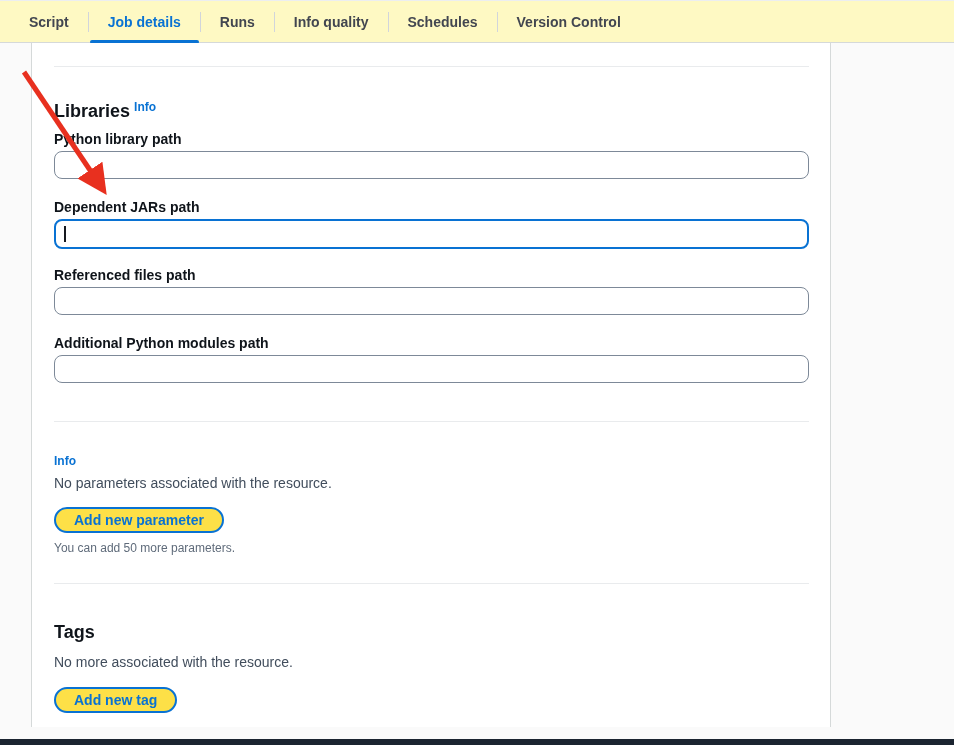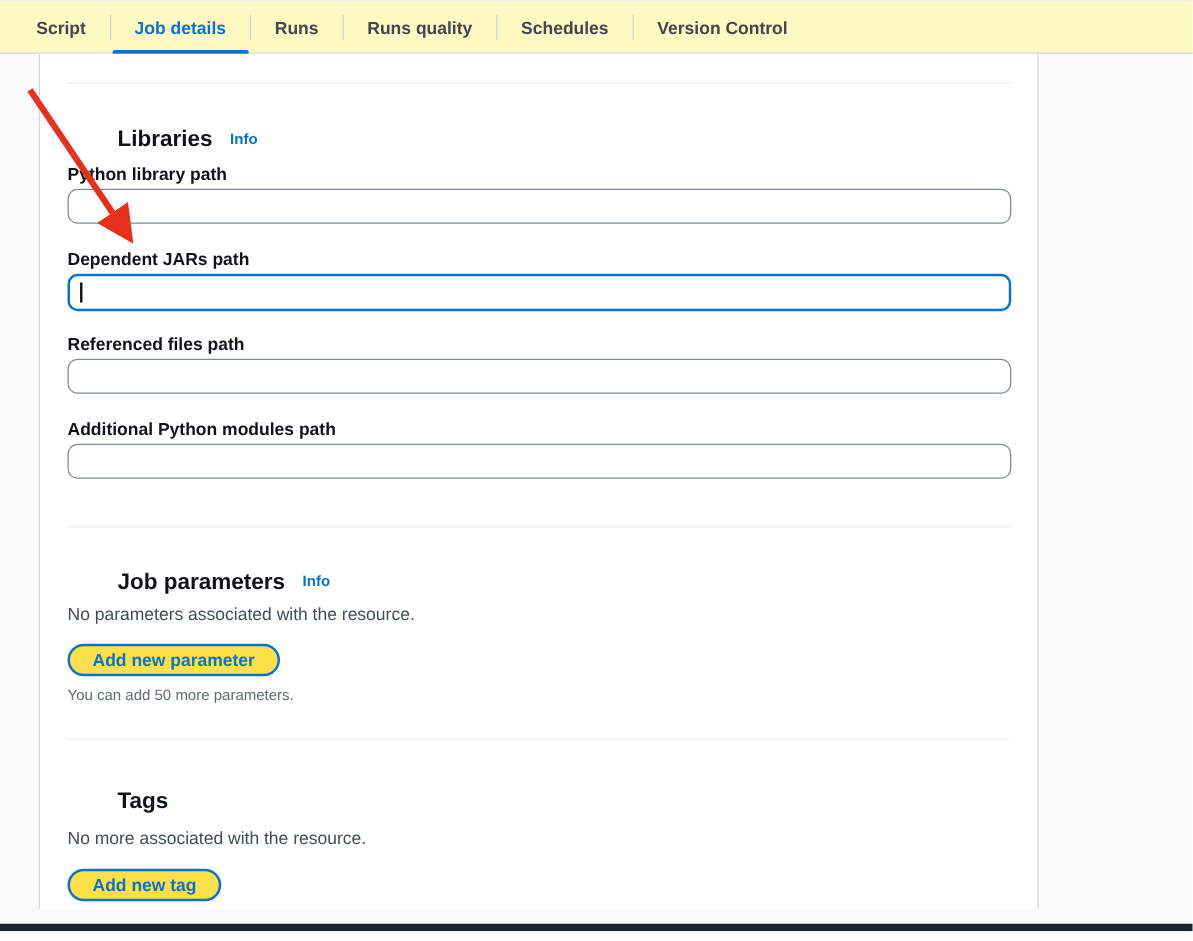--- a/index.html
+++ b/index.html
@@ -57,21 +57,21 @@
     padding:0 21px 0 22px;
     overflow:hidden;
   }
   .divider{height:1px;background:var(--divider);}
   .divider.d1{margin-top:23px;}
   .divider.d2{margin-top:38px;}
   .divider.d3{margin-top:27px;}
   .section-heading{
     margin-top:32px;
     font-size:18px;line-height:24px;font-weight:bold;color:var(--text-primary);
-    display:flex;align-items:center;gap:14px;margin-left:40px;
+    display:flex;align-items:flex-start;gap:4px;
   }
   .info-link{
     font-size:12px;font-weight:bold;color:var(--accent);
     cursor:pointer;line-height:16px;
   }
   .field-label{
     font-size:14px;line-height:20px;font-weight:bold;color:var(--text-primary);
   }
   .fl-1{margin-top:6px;}
   .fl-2{margin-top:18px;}
@@ -136,21 +136,21 @@
 </head>
 <body>
 
 <div class="tabbar">
   <div class="tab">Script</div>
   <span class="tab-divider"></span>
   <div class="tab active">Job details</div>
   <span class="tab-divider"></span>
   <div class="tab">Runs</div>
   <span class="tab-divider"></span>
-  <div class="tab">Runs quality</div>
+  <div class="tab">Info quality</div>
   <span class="tab-divider"></span>
   <div class="tab">Schedules</div>
   <span class="tab-divider"></span>
   <div class="tab">Version Control</div>
 </div>
 
 <div class="panel">
 
   <div class="divider d1"></div>
 
@@ -178,21 +178,20 @@
 
   <div class="field-label fl-4">Additional Python modules path</div>
   <div class="input-wrap">
     <input class="text-input" type="text" value="" style="">
   </div>
 
   <div class="divider d2"></div>
 
   
   <div class="section-heading heading-params">
-    <span>Job parameters</span>
     <span class="info-link">Info</span>
   </div>
   <div class="empty-text">No parameters associated with the resource.</div>
   <button class="pill-button">Add new parameter</button>
   <div class="helper-text">You can add 50 more parameters.</div>
 
   <div class="divider d3"></div>
 
   
   <div class="section-heading heading-tags">

